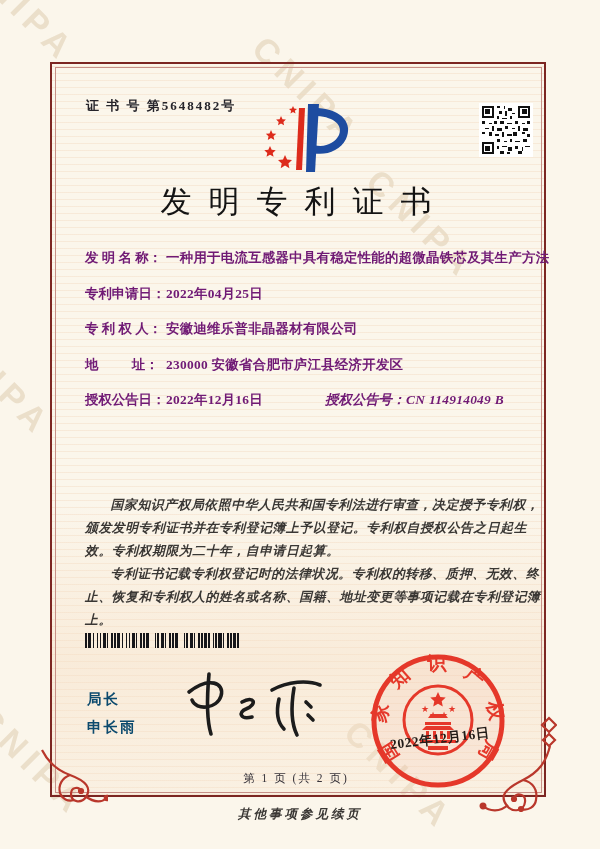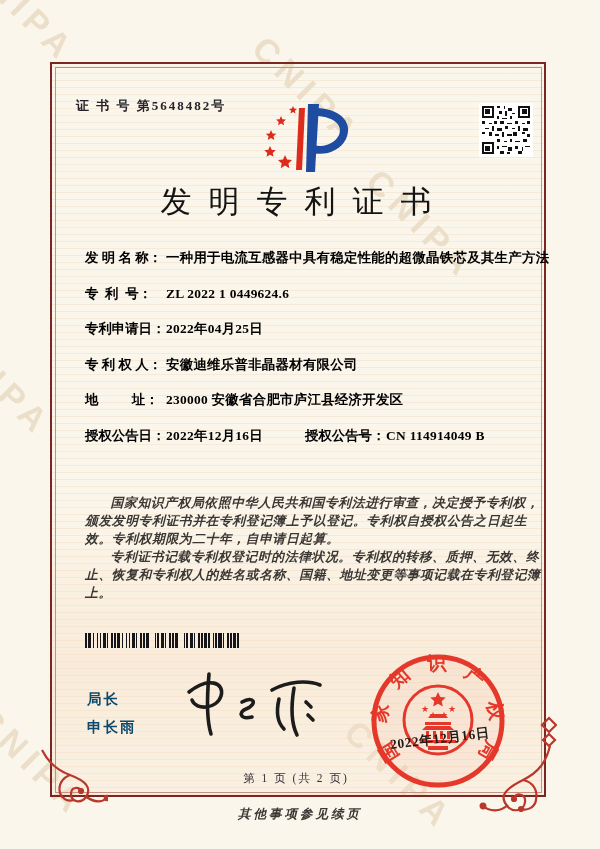--- a/index.html
+++ b/index.html
@@ -27,41 +27,41 @@
     position:absolute; left:50px; top:62px; width:492px; height:731px;
     border:2.5px solid #7c2622;
     background:
       linear-gradient(180deg, rgba(250,238,222,0) 60%, rgba(246,222,196,0.45) 82%, rgba(246,224,200,0.25) 100%),
       repeating-linear-gradient(0deg, rgba(241,213,186,0.38) 0 1px, rgba(0,0,0,0) 1px 7px);
   }
   .frame::before{
     content:""; position:absolute; inset:2.5px; border:1px solid #c79087; pointer-events:none;
   }
   .cert-no{
-    position:absolute; left:76px; top:97px; font-size:13px; font-weight:bold;
+    position:absolute; left:86px; top:97px; font-size:13px; font-weight:bold;
     letter-spacing:2px; color:#26242a;
   }
   .logo{position:absolute; left:247px; top:98px;}
   .qr{
     position:absolute; left:479px; top:103px; width:54px; height:54px;
     background:#ffffff; padding:3px; box-sizing:border-box;
   }
   .title{
     position:absolute; left:50px; top:181px; width:492px; text-align:center;
     font-size:31px; font-weight:normal; letter-spacing:17px; text-indent:17px;
     color:#141414;
   }
   .fields{position:absolute; left:85px; top:247px; width:462px;}
-  .row{white-space:nowrap; margin-bottom:14.5px; font-size:13.4px; font-weight:bold; line-height:21px; color:#000000;}
+  .row{white-space:nowrap; margin-bottom:14.5px; font-size:13.4px; font-weight:bold; line-height:21px; color:#701a75;}
   .lbl{display:inline-block; min-width:81px; white-space:pre;}
   .val{letter-spacing:0.3px;}
-  .grant .pair2{margin-left:42px;}
+  .grant .pair2{margin-left:62px;font-style:italic;}
   .legal{
     position:absolute; left:85px; top:494px; width:457px;
-    font-size:12.8px; font-style:italic; font-weight:600; line-height:18px;
+    font-size:12.8px; font-style:italic; font-weight:600; line-height:23px;
     color:#3a3734; letter-spacing:0.6px;
   }
   .legal p{margin:0; text-indent:2em;}
   .barcode{
     position:absolute; left:85px; top:633px; width:157px; height:15px;
     background:
       repeating-linear-gradient(90deg,
         #16161a 0 1.5px, rgba(0,0,0,0) 1.5px 3px,
         #16161a 3px 6px, rgba(0,0,0,0) 6px 7.5px,
         #16161a 7.5px 8.5px, rgba(0,0,0,0) 8.5px 11.5px,
@@ -188,23 +188,20 @@
     </svg>
   </div>
 
   <div class="title">发明专利证书</div>
 
   <div class="fields">
     <div class="row">
       <span class="lbl">发 明 名 称：</span><span class="val">一种用于电流互感器中具有稳定性能的超微晶铁芯及其生产方法</span>
     </div>
     <div class="row">
-      <span class="lbl">专  利  号：</span><span class="val">ZL 2022 1 0449624.6</span>
-    </div>
-    <div class="row">
       <span class="lbl">专利申请日：</span><span class="val">2022年04月25日</span>
     </div>
     <div class="row">
       <span class="lbl">专 利 权 人：</span><span class="val">安徽迪维乐普非晶器材有限公司</span>
     </div>
     <div class="row">
       <span class="lbl">地　　  址：</span><span class="val">230000 安徽省合肥市庐江县经济开发区</span>
     </div>
     <div class="row grant">
       <span class="lbl">授权公告日：</span><span class="val">2022年12月16日</span><span class="pair2"><span class="lbl">授权公告号：</span><span class="val">CN 114914049 B</span></span>

